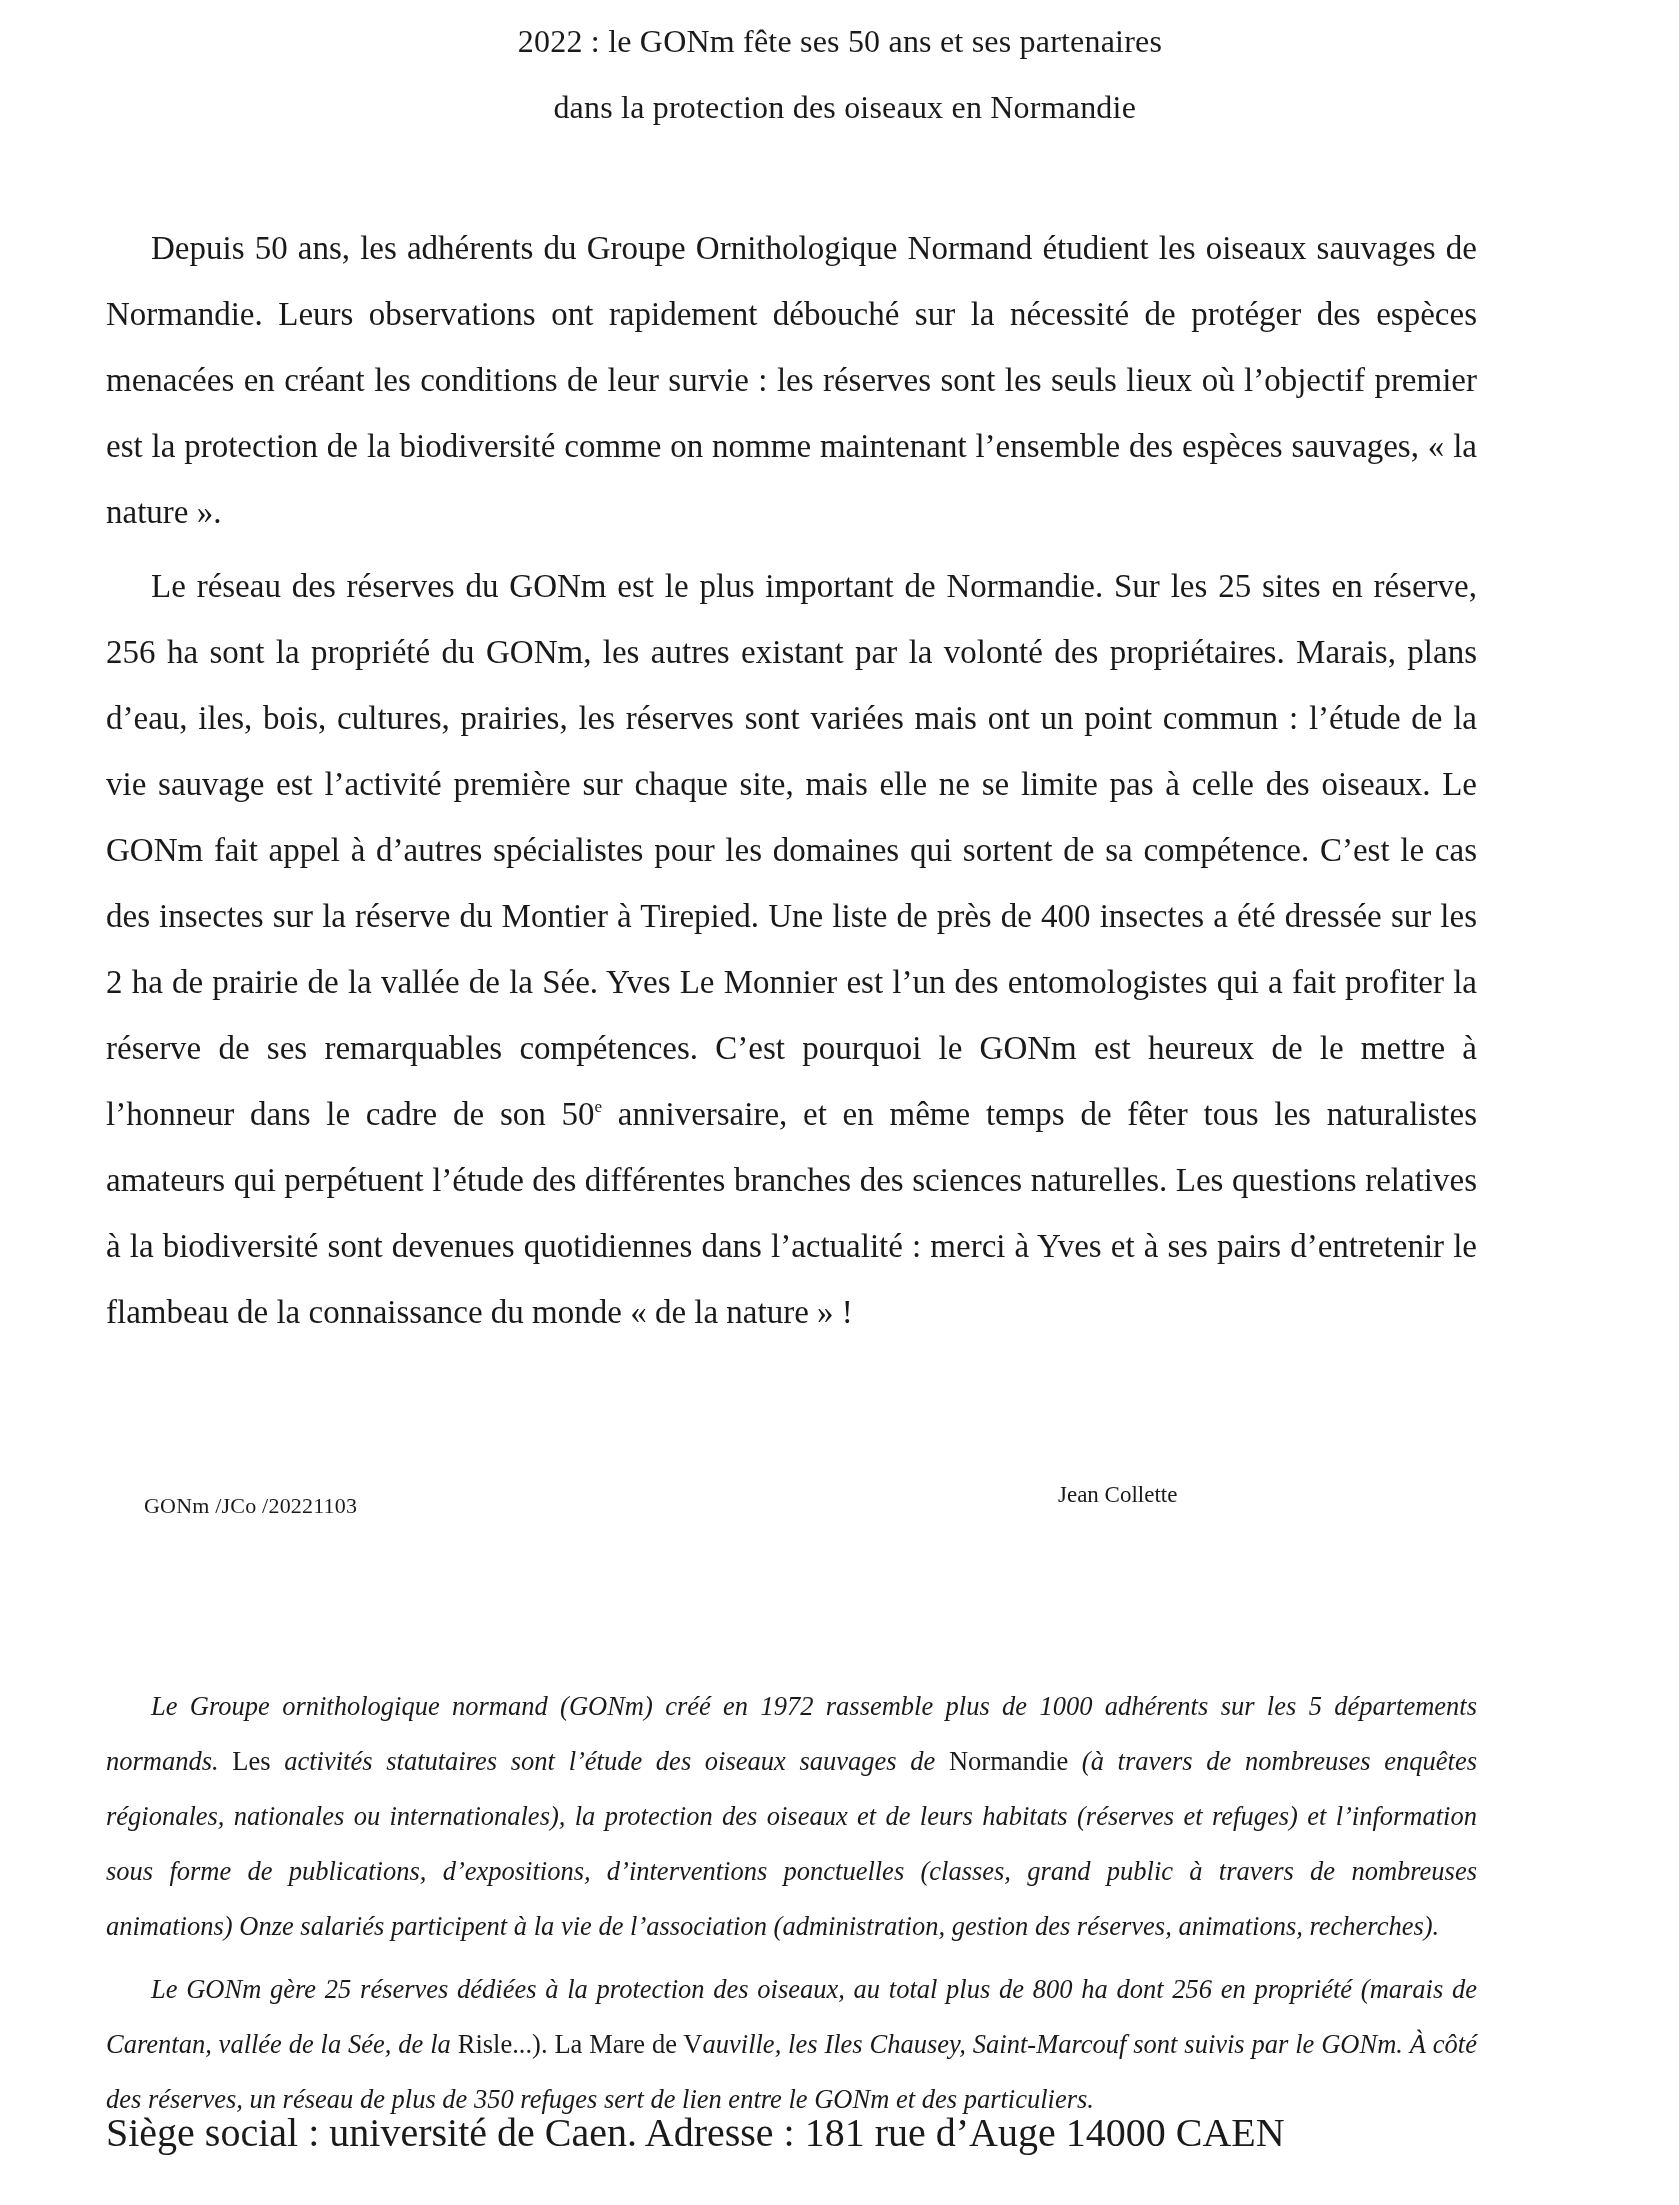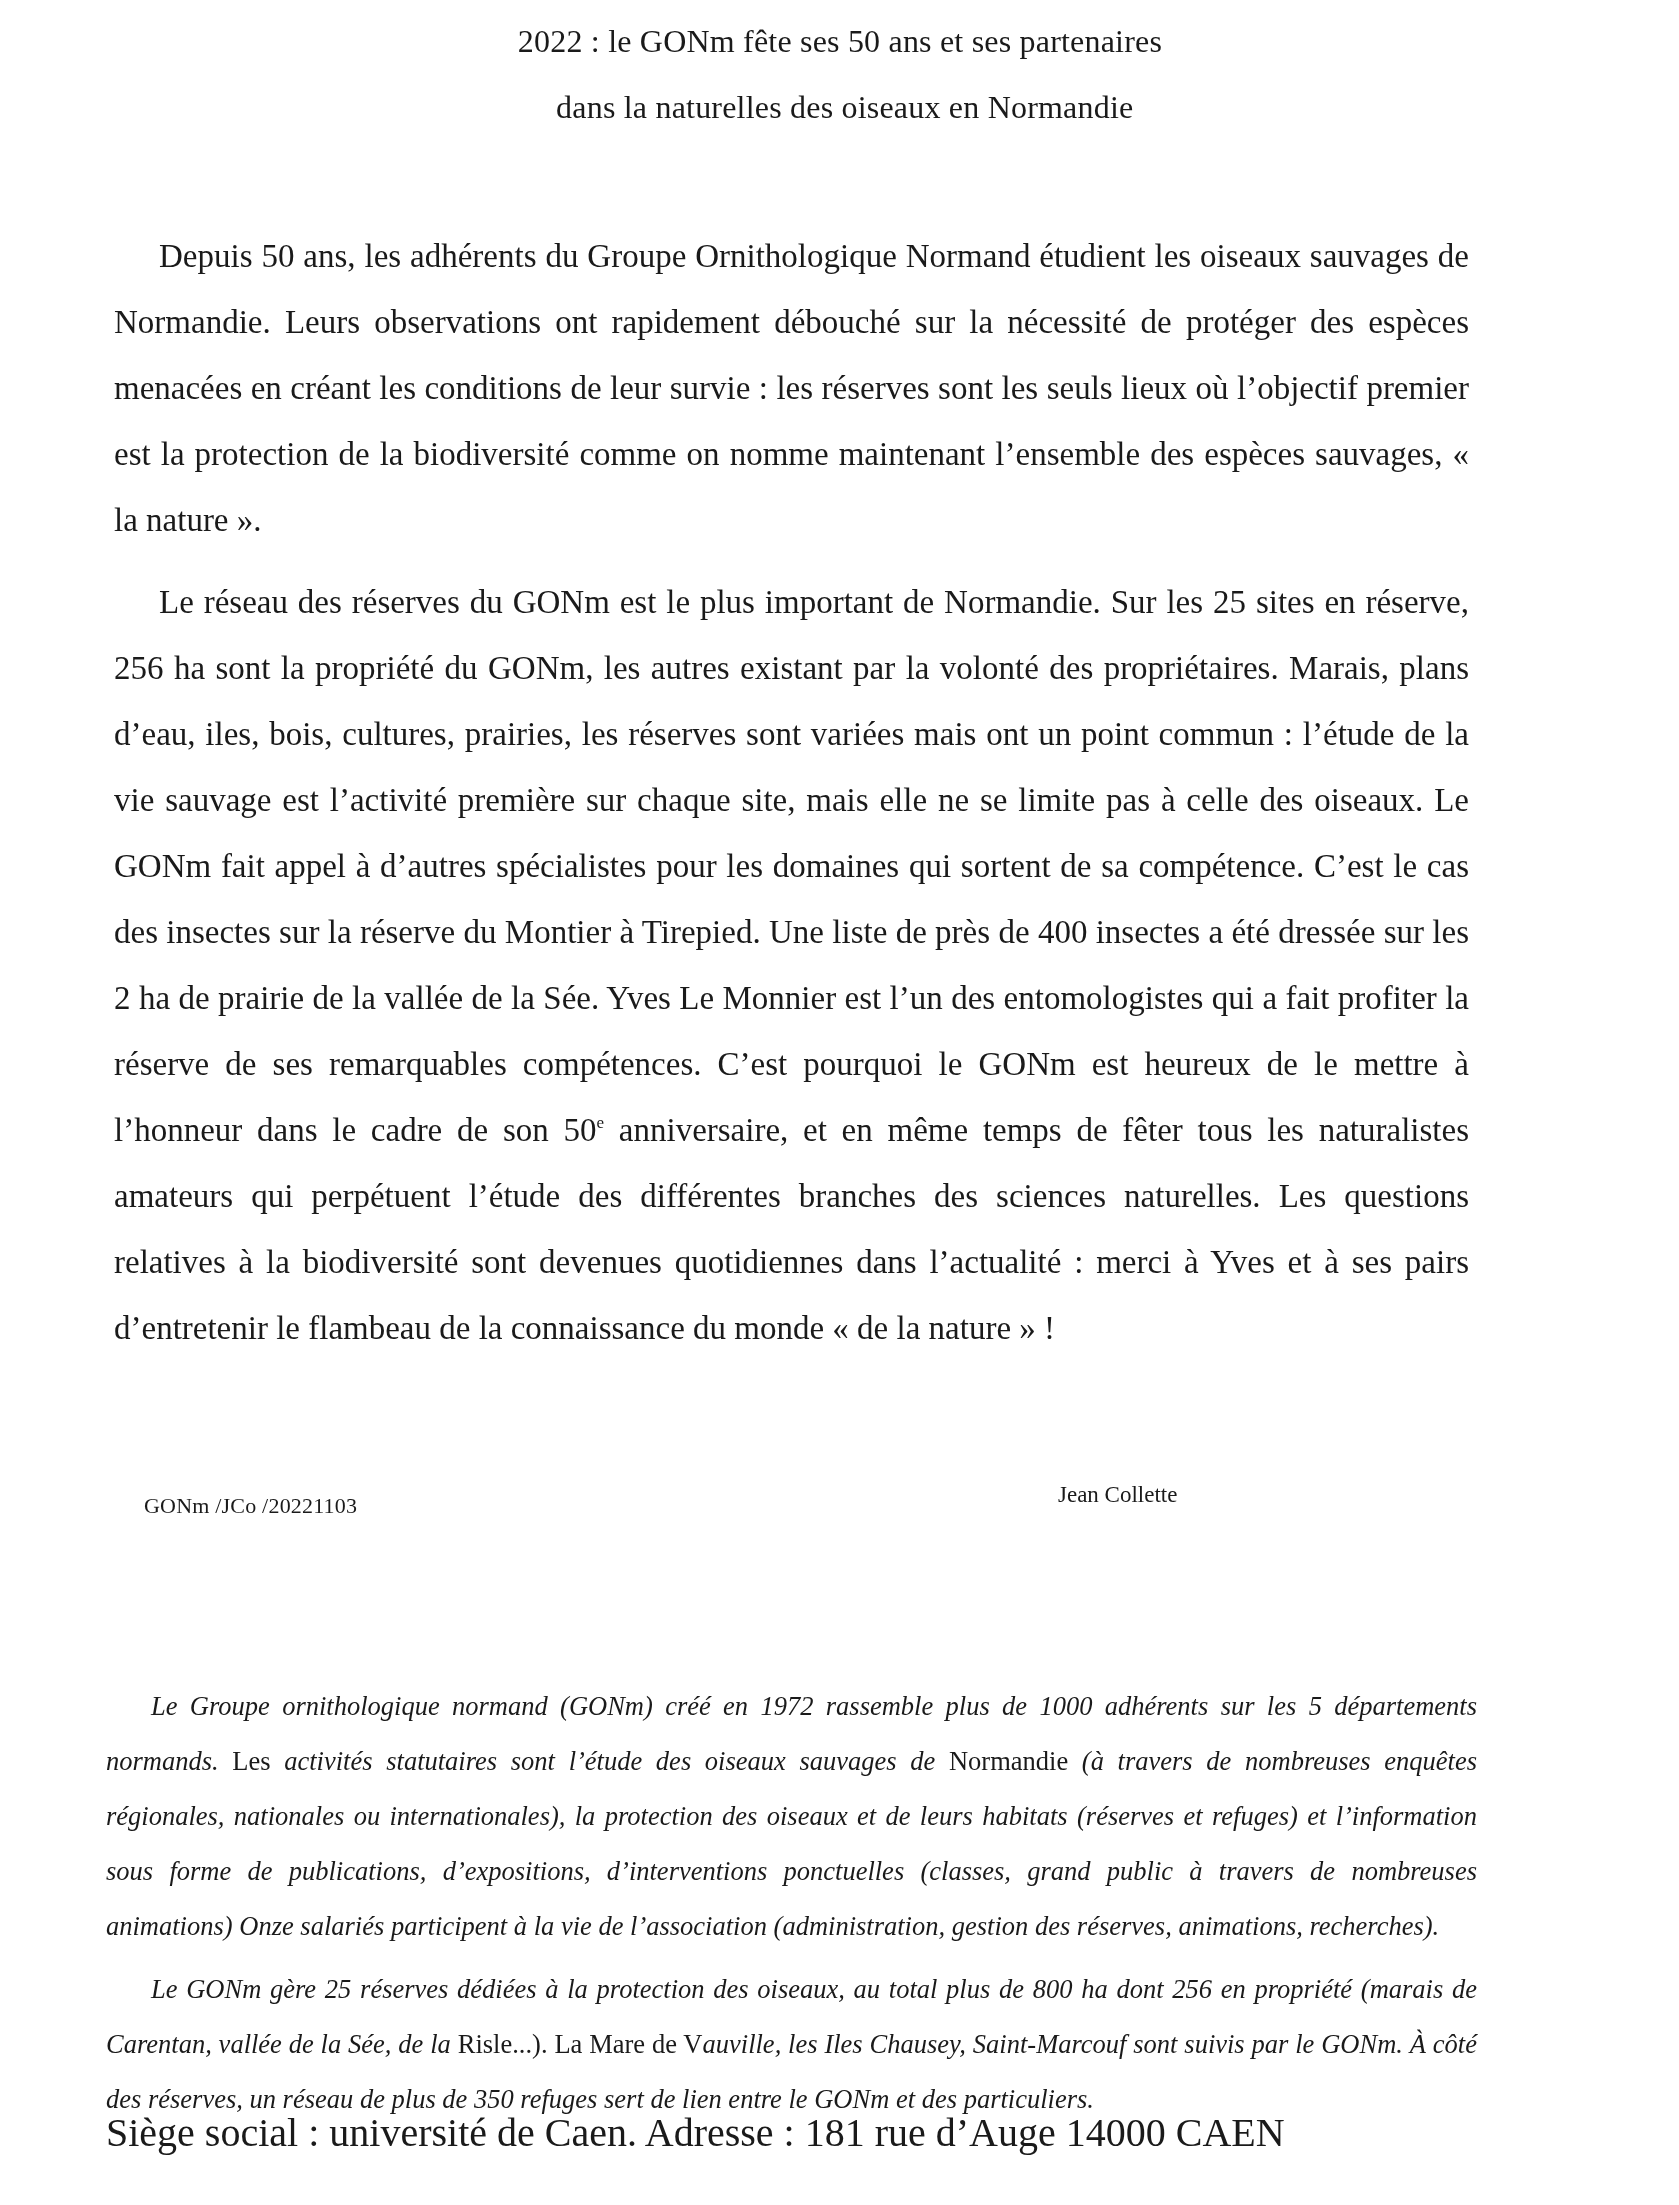--- a/index.html
+++ b/index.html
@@ -38,21 +38,21 @@
       position: absolute;
       left: 98px;
       width: 1387px;
       top: 207px;
       font-size: 33px;
       line-height: 66px;
       text-align: justify;
       text-align-last: left;
     }
     .body-text p {
-      margin: 16px;
+      margin: 8px;
       text-indent: 45px;
     }
     sup { font-size: 17px; line-height: 0; vertical-align: 13.2px; }
 
     .ref {
       position: absolute;
       left: 144px;
       top: 1493px;
       font-size: 22px;
       letter-spacing: 0.2px;
@@ -89,21 +89,21 @@
       white-space: nowrap;
     }
   </style>
 </head>
 <body>
 
 <div class="page">
 
   <div class="title">
     <div class="l1">2022 : le GONm fête ses 50 ans et ses partenaires</div>
-    <div class="l2">dans la naturelles des oiseaux en Normandie</div>
+    <div class="l2">dans la protection des oiseaux en Normandie</div>
   </div>
 
   <div class="body-text">
     <p>Depuis 50 ans,  les adhérents du Groupe Ornithologique Normand étudient les oiseaux sauvages de Normandie. Leurs observations ont rapidement débouché sur la nécessité de protéger des espèces menacées en créant les conditions de leur survie : les réserves sont les seuls lieux où l’objectif premier est la protection de la biodiversité comme on nomme maintenant l’ensemble des espèces sauvages, « la nature ».</p>
     <p><span>Le réseau des réserves du GONm est le plus important de Normandie. Sur les 25  sites en réserve, 256 ha sont la propriété du GONm, les autres existant par la volonté des propriétaires. Marais, plans d’eau, iles, bois, cultures, prairies, les réserves sont variées mais ont un point commun : l’étude de la vie sauvage est l’activité première sur chaque site, mais elle ne se limite pas à celle des oiseaux. Le GONm fait appel à d’autres spécialistes pour les domaines qui sortent de sa compétence. C’est le cas des insectes sur la réserve du Montier à Tirepied. Une liste de près de 400 insectes a été dressée sur les 2 ha de prairie de la vallée de la Sée. Yves Le Monnier est l’un des entomologistes qui a fait profiter la réserve de ses remarquables compétences. C’est pourquoi le GONm est heureux de le mettre à l’honneur dans le cadre de son 50</span><sup>e</sup><span> anniversaire, et en même temps de fêter tous les naturalistes amateurs qui perpétuent l’étude des différentes branches des sciences naturelles. Les questions relatives à la  biodiversité sont devenues quotidiennes dans l’actualité : merci à Yves et à ses pairs d’entretenir le flambeau de la connaissance du monde  « de la nature » !</span></p>
   </div>
 
   <div class="ref">GONm /JCo /20221103</div>
   <div class="signature">Jean Collette</div>
 

